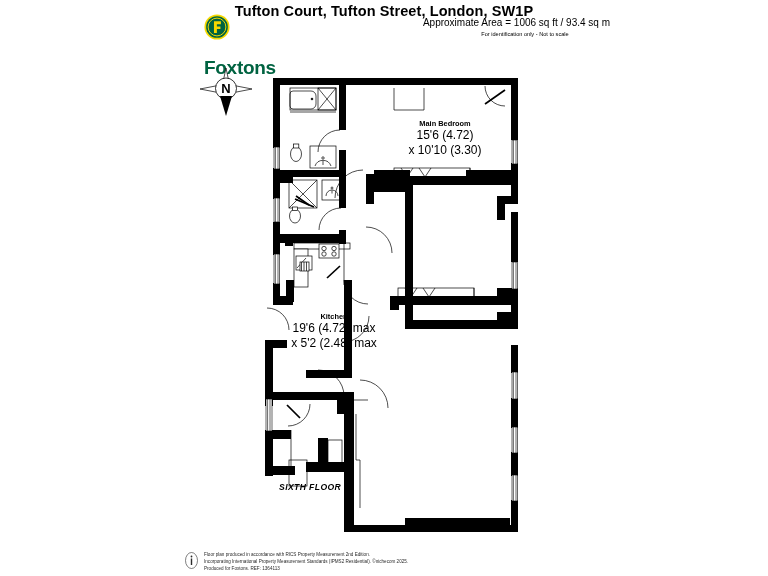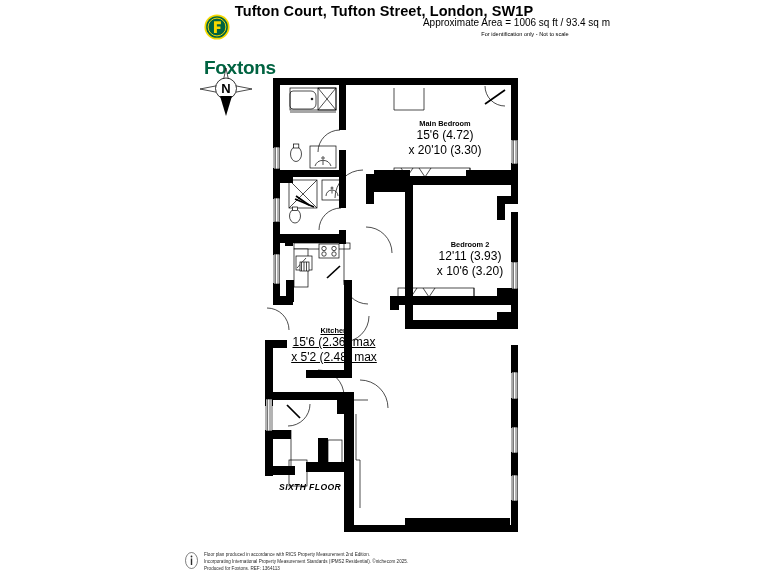--- a/index.html
+++ b/index.html
@@ -106,21 +106,21 @@
     font-size: 7.4px;
     font-weight: bold;
     display: block;
   }
   .room-label .rdim {
     font-size: 12px;
     display: block;
   }
   #label-main    { left: 390px; top: 119px; width: 110px; }
   #label-bed2    { left: 415px; top: 240px; width: 110px; }
-  #label-kitchen { left: 278px; top: 326px; width: 112px; text-decoration: underline; }
+  #label-kitchen { left: 278px; top: 312px; width: 112px; }
   #label-recep   { left: 390px; top: 414px; width: 122px; }
 
   .floor-label {
     position: absolute;
     left: 279px;
     top: 482px;
     font-size: 8.6px;
     font-weight: bold;
     letter-spacing: 0.4px;
     color: #000;
@@ -375,32 +375,27 @@
     <g stroke="#000000" stroke-width="0.7" fill="none">
       <path d="M354 400 h14"></path>
       <path d="M291 430 v36"></path>
       <path d="M309 392 v8"></path>
     </g>
   </svg>
 
   <div class="room-label" id="label-main">
     <span class="rname">Main Bedroom</span>
     <span class="rdim">15'6 (4.72)</span>
-    <span class="rdim">x 20'10 (3.30)</span>
+    <span class="rdim">x 10'10 (3.30)</span>
   </div>
 
-  <div class="room-label" id="label-bed2">
-    <span class="rname">Bedroom 2</span>
-    <span class="rdim">12'11 (3.93)</span>
-    <span class="rdim">x 10'6 (3.20)</span>
-  </div>
 
   <div class="room-label" id="label-kitchen">
     <span class="rname">Kitchen</span>
-    <span class="rdim">15'6 (2.36) max</span>
+    <span class="rdim">19'6 (4.72) max</span>
     <span class="rdim">x 5'2 (2.48) max</span>
   </div>
 
 
   <div class="floor-label">SIXTH FLOOR</div>
 
   <div class="footer">
     <svg class="footer-badge" viewBox="0 0 34 34">
       <ellipse cx="17" cy="17" rx="12" ry="16" fill="none" stroke="#2b2b2b" stroke-width="1.2"></ellipse>
       <circle cx="17" cy="9" r="1.8" fill="#2b2b2b"></circle>

